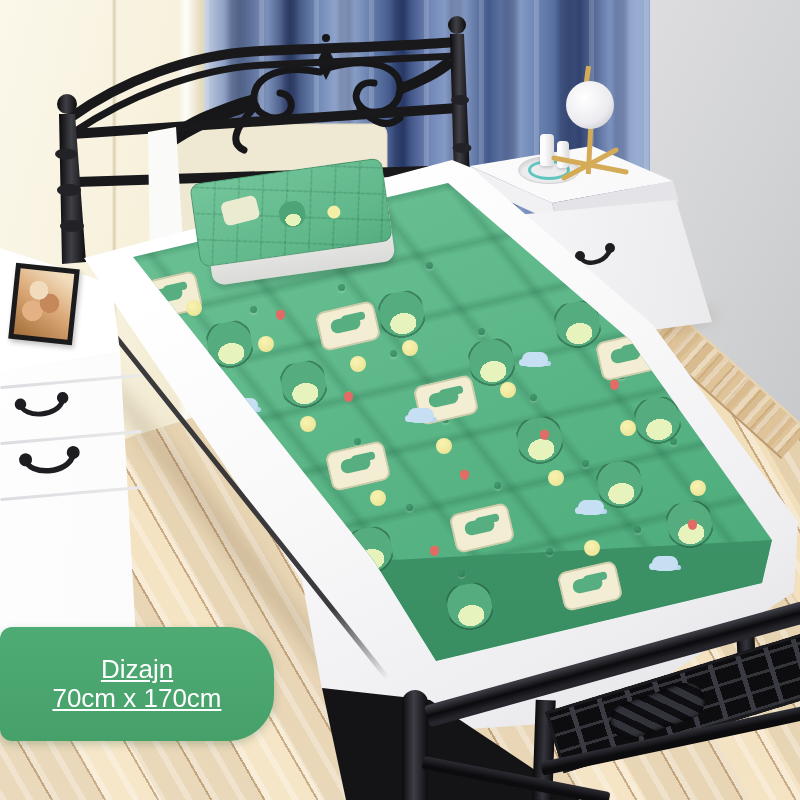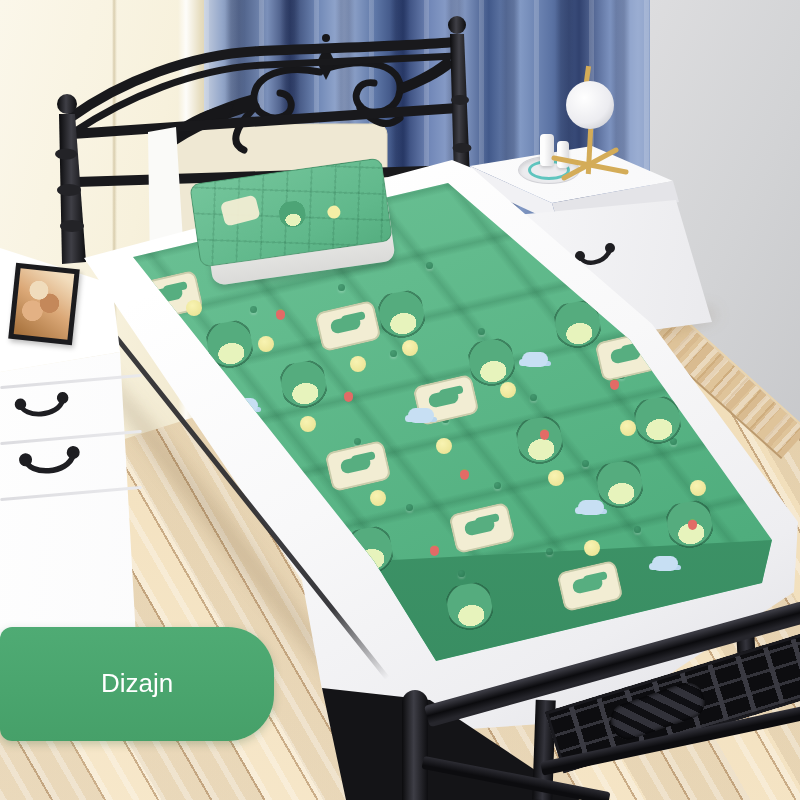--- a/index.html
+++ b/index.html
@@ -150,21 +150,21 @@
   .fb-rail2{left:540px;top:762px;width:280px;height:14px;transform-origin:0 0;transform:rotate(-12deg);
     background:linear-gradient(180deg,#303038,#0C0C0F 60%);border-radius:3px;}
   .fb-stretch{left:424px;top:756px;width:190px;height:13px;transform-origin:0 0;transform:rotate(11deg);
     background:linear-gradient(180deg,#2C2C33,#0C0C0F 70%);border-radius:3px;}
 
   
   .size-label{left:0;top:627px;width:274px;height:114px;border-radius:12px 46px 46px 12px;
     background:linear-gradient(180deg,#4FAB74,#46A069);
     display:flex;flex-direction:column;justify-content:center;align-items:center;
     color:#FFFFFF;font-size:26px;line-height:29.5px;text-align:center;
-    box-shadow:0 3px 8px rgba(40,90,60,.25);}
+    box-shadow:0 3px 8px rgba(40,90,60,.25);text-decoration:underline;}
 
   
   .z1{z-index:1}.z2{z-index:2}.z3{z-index:3}.z4{z-index:4}.z5{z-index:5}
   .z6{z-index:6}.z7{z-index:7}.z8{z-index:8}.z10{z-index:10}
 </style>
 </head>
 <body>
 
 <div id="canvas">
 
@@ -361,15 +361,16 @@
   <div class="abs fb-leg3 z8"></div>
   <div class="abs fb-rail z8"></div>
   <div class="abs fb-panel z8">
     <div class="abs fb-knot"></div>
   </div>
   <div class="abs fb-rail2 z8"></div>
   <div class="abs fb-stretch z8"></div>
 
   <div class="abs size-label z10">
     <span>Dizajn</span>
+    <span>70cm x 170cm</span>
   </div>
 
 </div>
 
 </body></html>

